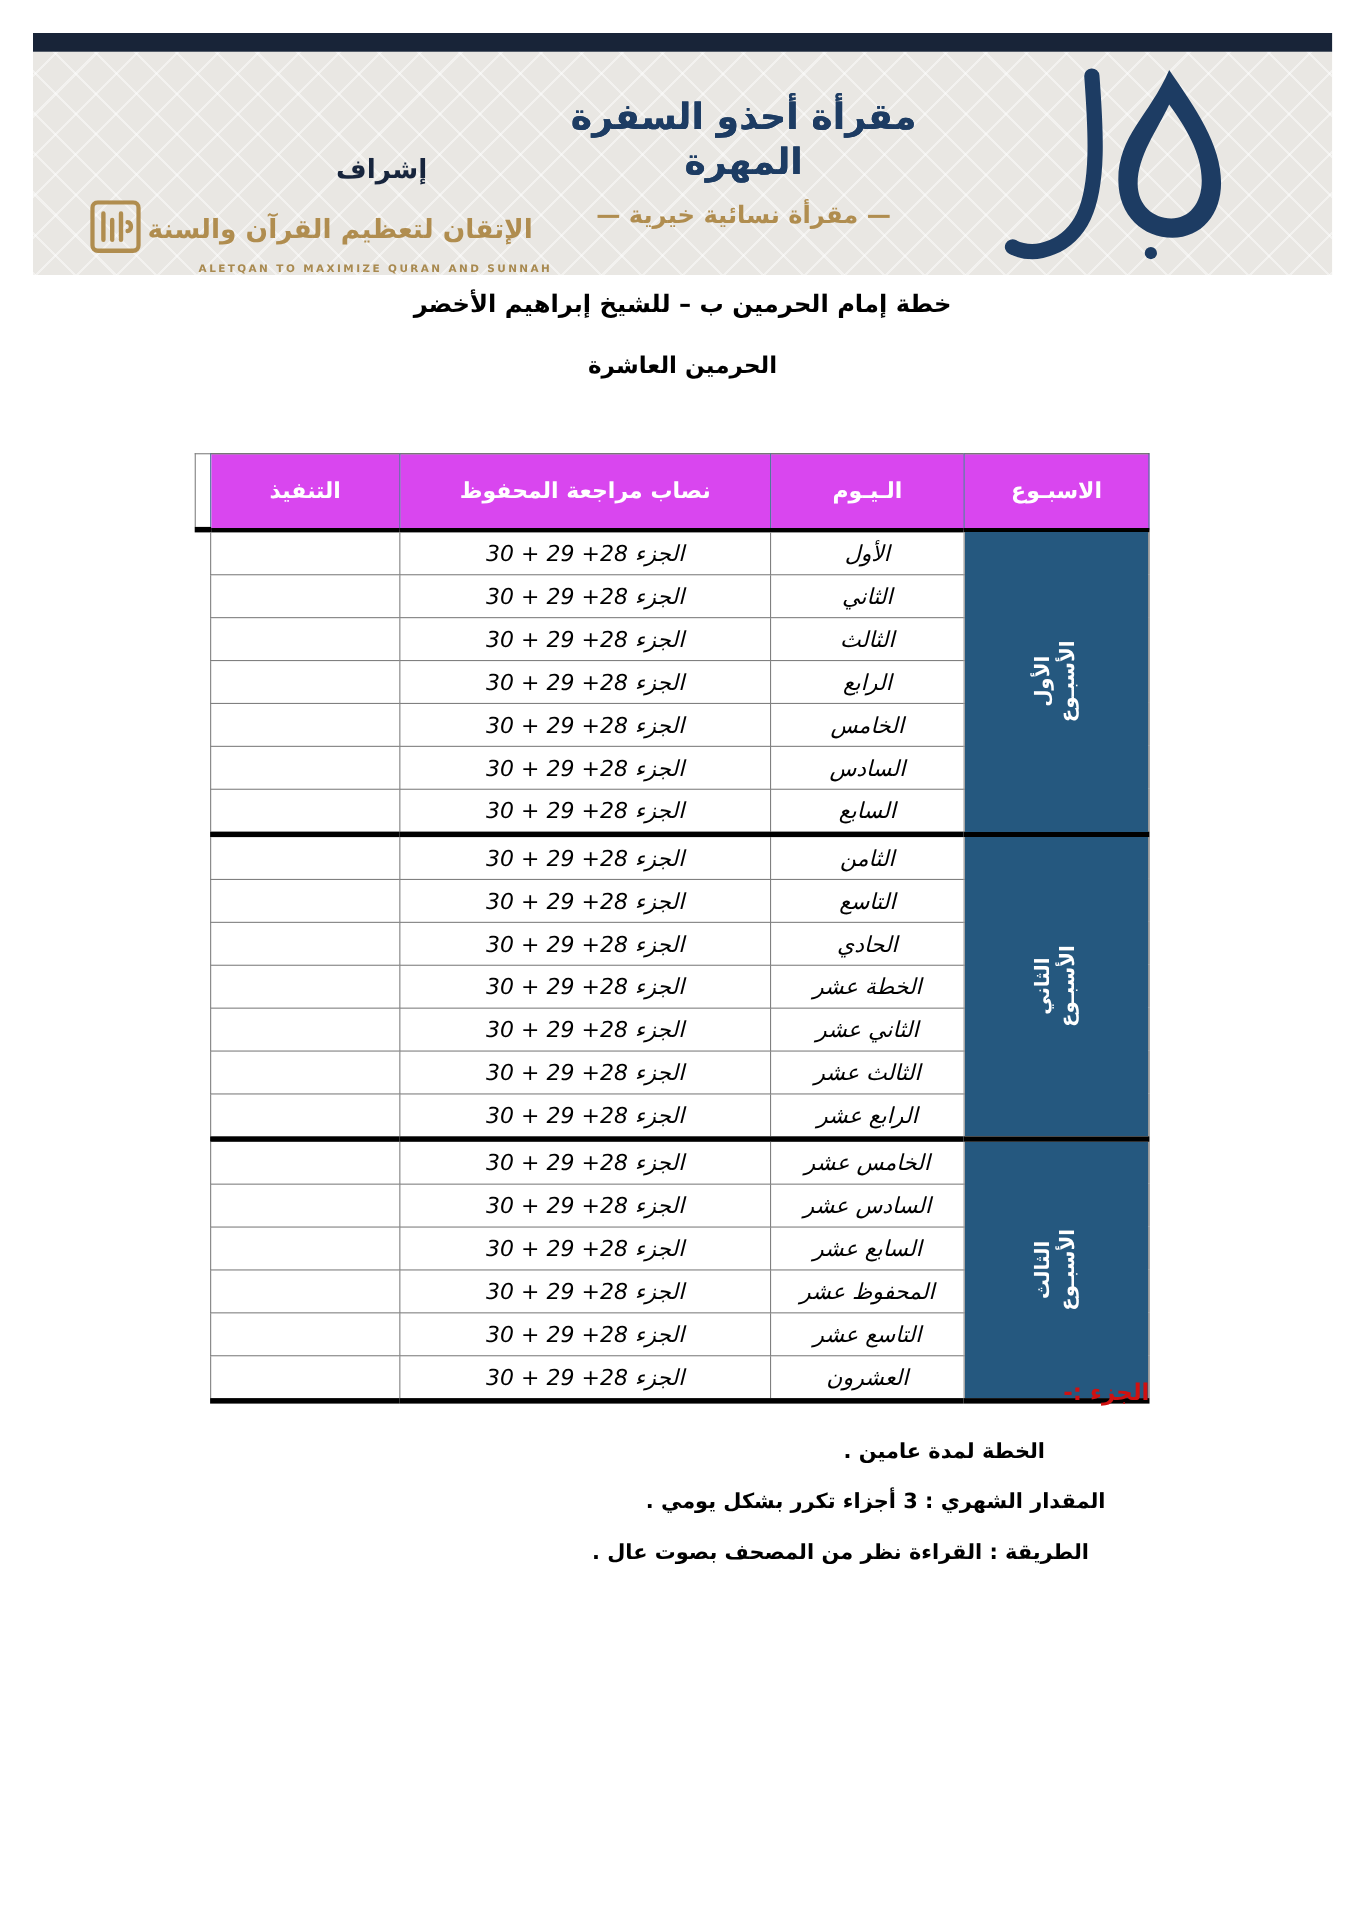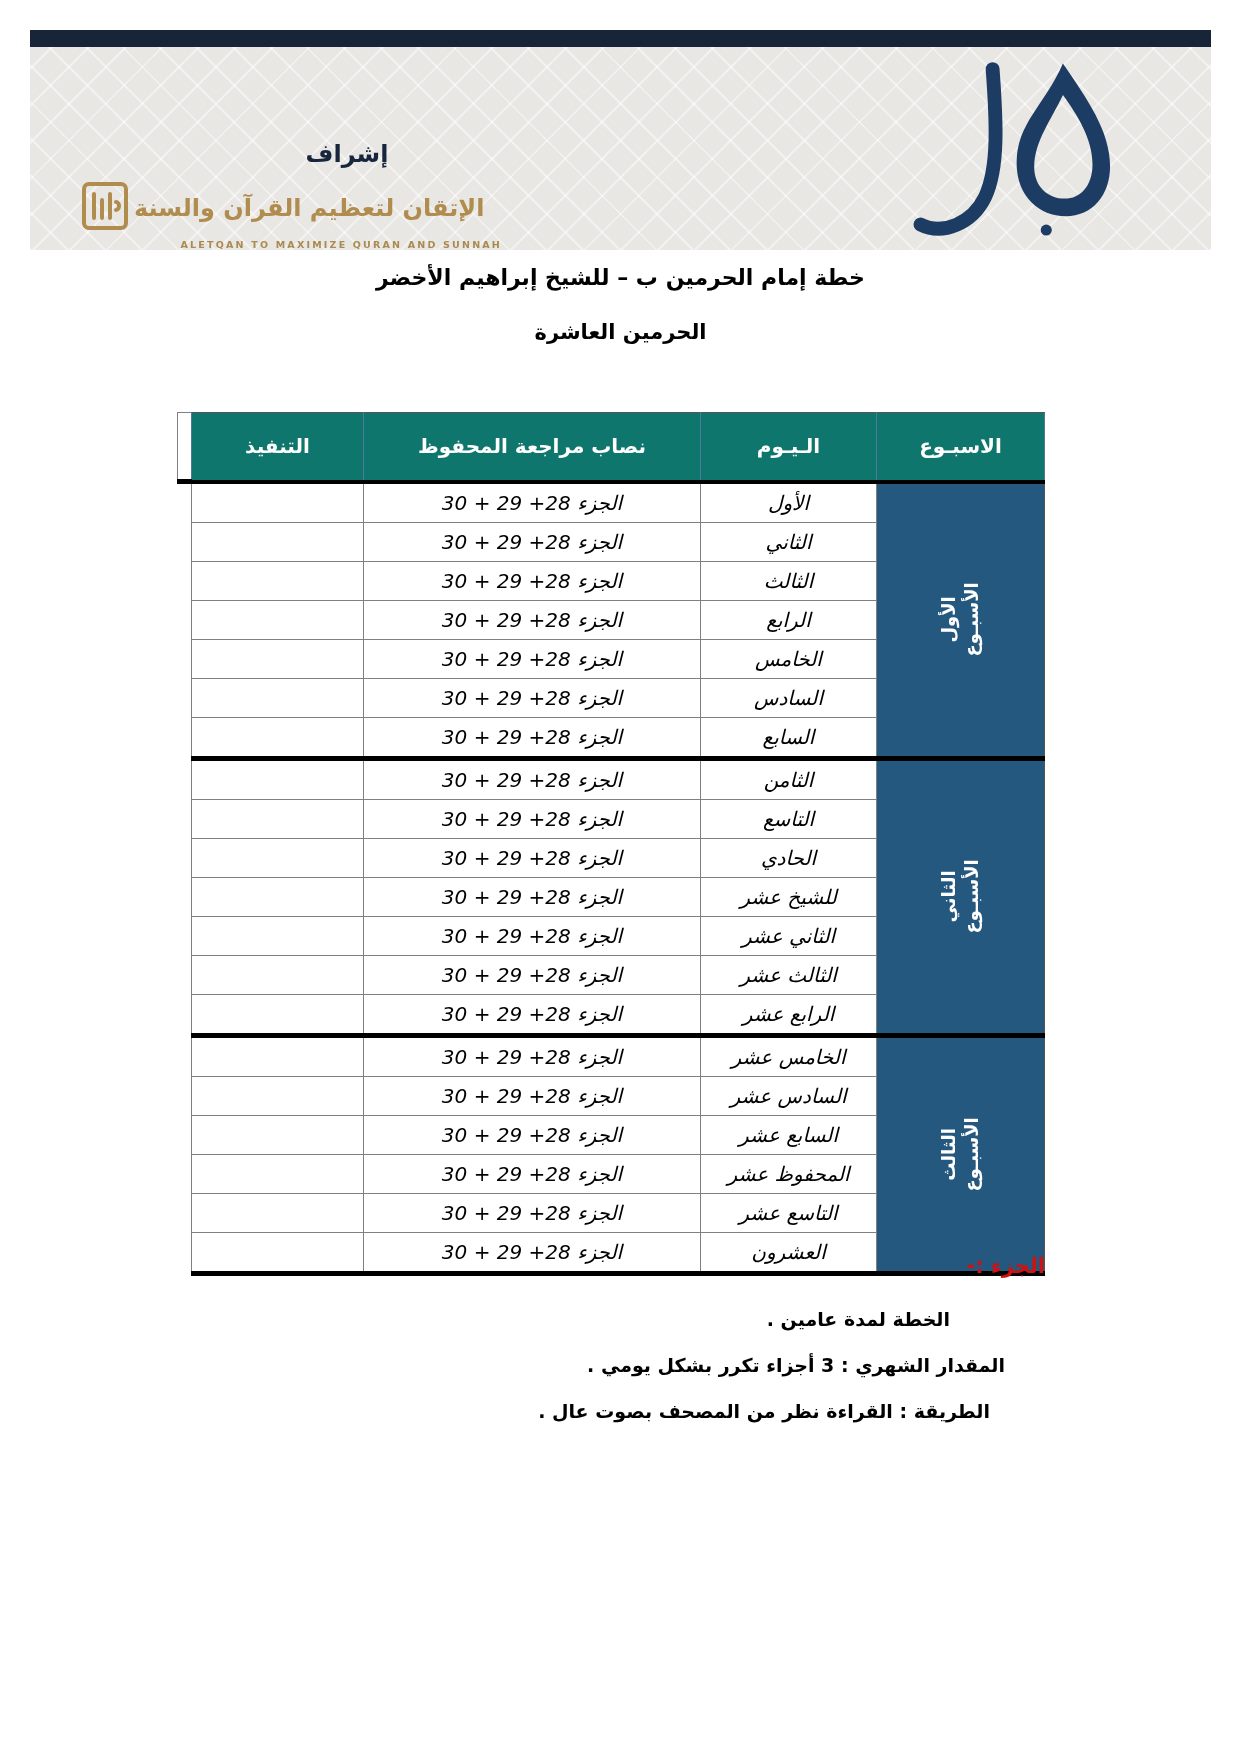--- a/index.html
+++ b/index.html
@@ -43,21 +43,21 @@
     text-align:center; font-size:21px; font-weight:bold; color:#000;
   }
   
   .plan-table{
     position:absolute; right:196px; top:412px;
     border-collapse:collapse; table-layout:fixed; width:867px;
     direction:rtl;
   }
   .plan-table th, .plan-table td{ padding:0; }
   .plan-table thead th{
-    background:#0f766e; color:#ffffff; font-weight:bold; font-size:20px;
+    background:#d946ef; color:#ffffff; font-weight:bold; font-size:20px;
     height:66px; border:1px solid #51779b; border-bottom:4px solid #000;
     border-top:1px solid #555;
   }
   .plan-table thead th.gutter{
     background:#ffffff; border:1px solid #808080; border-bottom:5px solid #000;
   }
   .day-cell, .review-cell, .exec-cell{
     height:38px; border:1px solid #808080; background:#fff;
     font-size:20px; color:#000; text-align:center; vertical-align:middle;font-style:italic;
   }
@@ -93,20 +93,24 @@
 
     <div class="right-logo">
       <svg width="235" height="185" viewBox="0 0 240 200" xmlns="http://www.w3.org/2000/svg">
         <path d="M168,6 C148,52 118,70 118,114 C118,150 143,171 171,171 C200,171 219,148 219,117 C219,79 194,44 168,6 Z
                  M168,40 C184,62 200,88 200,115 C200,138 187,152 170,152 C152,152 137,139 137,118 C137,90 156,66 168,40 Z" fill="#1d3c63" fill-rule="evenodd"></path>
         <path d="M92,12 C96,66 99,118 84,150 C70,179 38,192 14,180" stroke="#1d3c63" stroke-width="15" fill="none" stroke-linecap="round"></path>
         <circle cx="150" cy="186" r="6" fill="#1d3c63"></circle>
       </svg>
     </div>
 
+    <div class="center-logo">
+      <div class="center-logo-arabic">مقرأة أحذو السفرة المهرة</div>
+      <div class="center-logo-subtitle">— مقرأة نسائية خيرية —</div>
+    </div>
 
     <div class="left-block">
       <div class="supervision-label">إشراف</div>
       <div class="aletqan-row">
         <span>
           <svg width="46" height="48" viewBox="0 0 46 48" xmlns="http://www.w3.org/2000/svg">
             <rect x="2" y="2" width="42" height="44" rx="5" fill="none" stroke="#b08d4f" stroke-width="4"></rect>
             <path d="M12 36 L12 12 M20 36 L20 18 M28 36 L28 12 M34 28 C38 28 38 20 34 20" stroke="#b08d4f" stroke-width="4" fill="none" stroke-linecap="round"></path>
           </svg>
         </span>
@@ -197,21 +201,21 @@
           <td class="day-cell">التاسع</td>
           <td class="review-cell">الجزء 28+ 29 + 30</td>
           <td class="exec-cell"></td>
         </tr>
         <tr>
           <td class="day-cell">الحادي</td>
           <td class="review-cell">الجزء 28+ 29 + 30</td>
           <td class="exec-cell"></td>
         </tr>
         <tr>
-          <td class="day-cell">للشيخ عشر</td>
+          <td class="day-cell">الخطة عشر</td>
           <td class="review-cell">الجزء 28+ 29 + 30</td>
           <td class="exec-cell"></td>
         </tr>
         <tr>
           <td class="day-cell">الثاني عشر</td>
           <td class="review-cell">الجزء 28+ 29 + 30</td>
           <td class="exec-cell"></td>
         </tr>
         <tr>
           <td class="day-cell">الثالث عشر</td>

